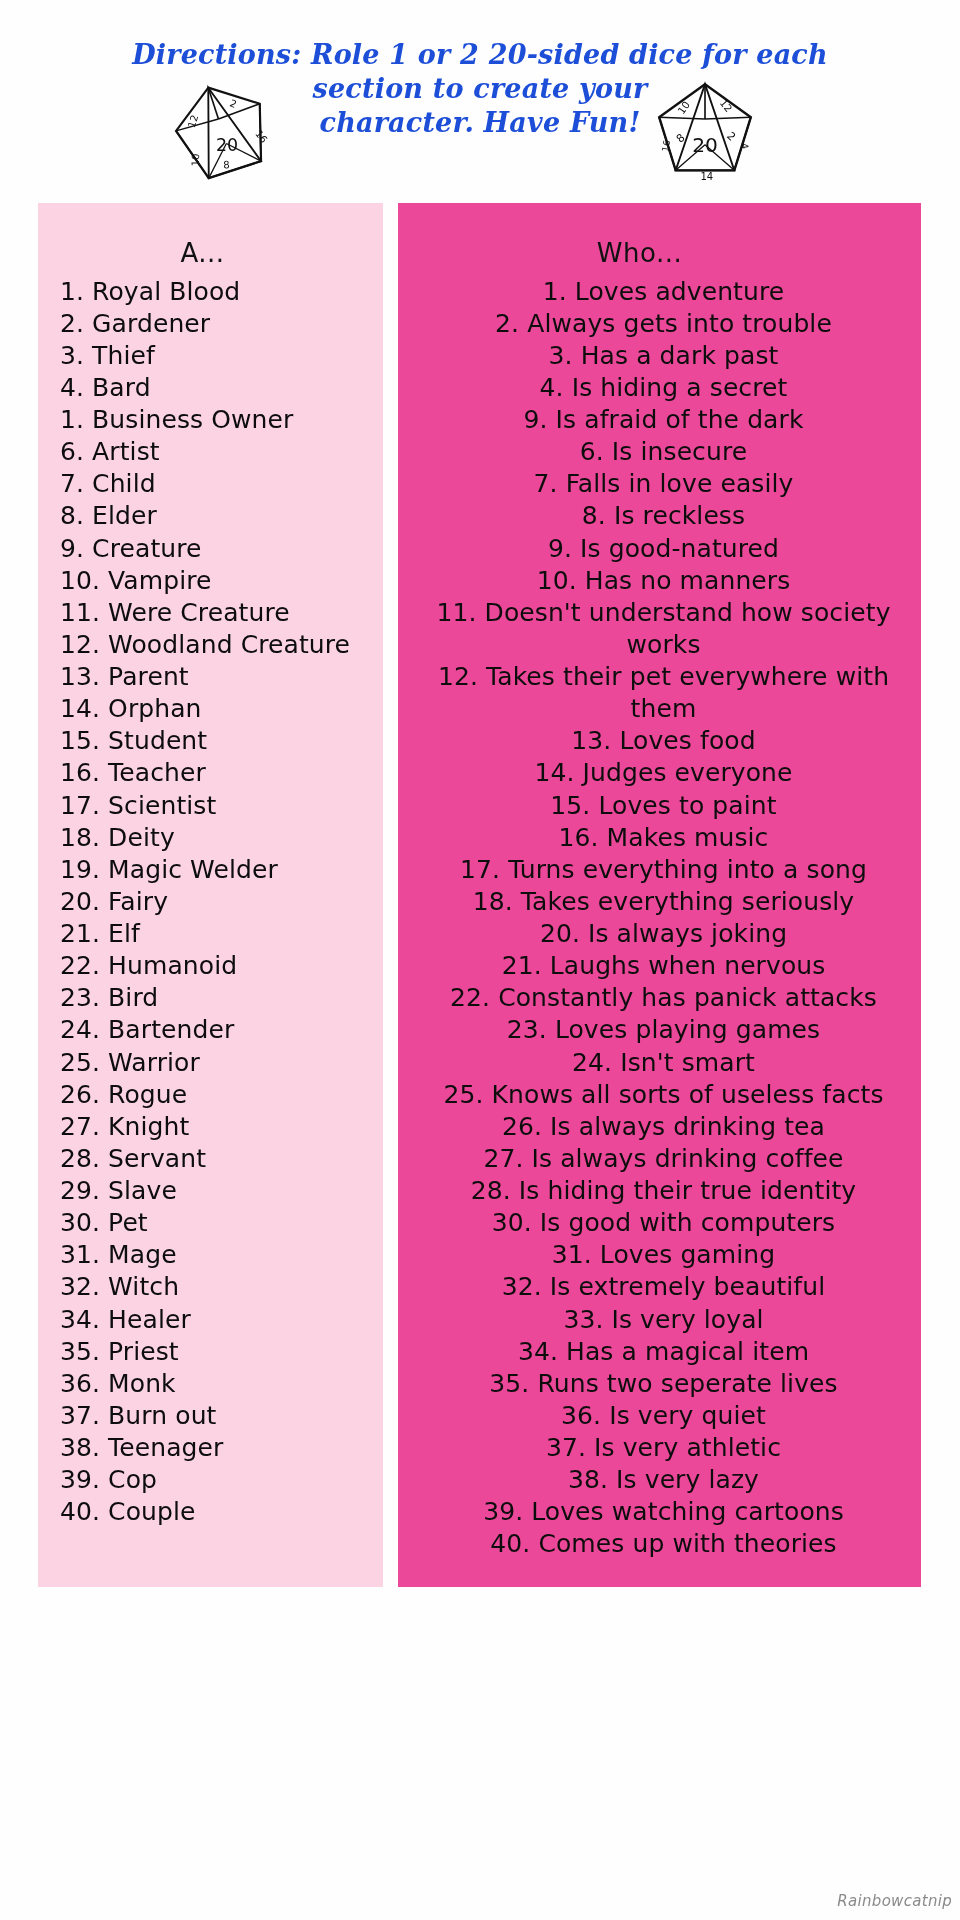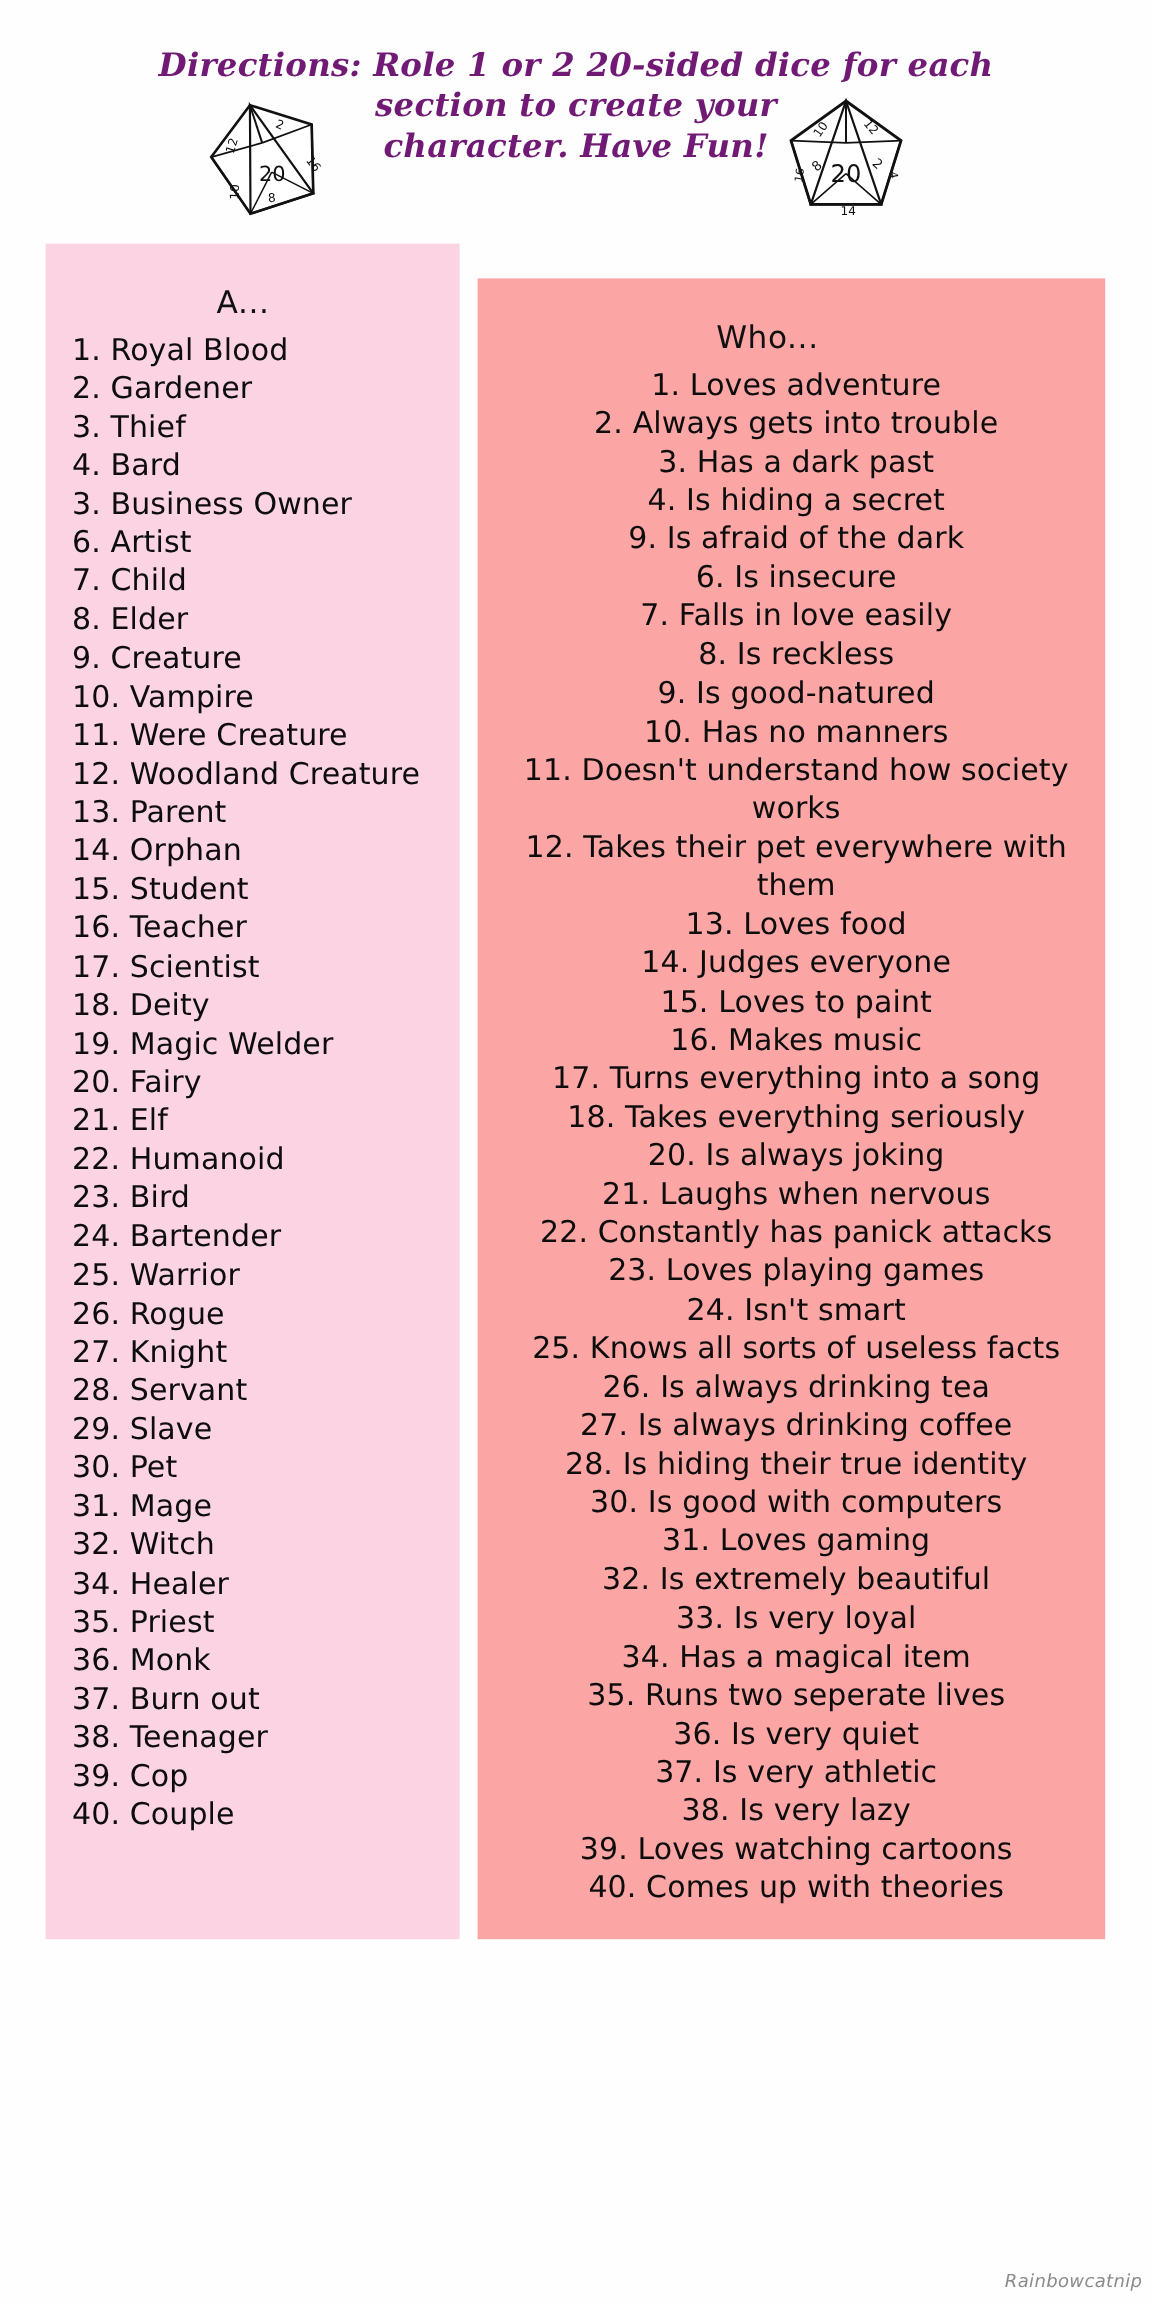--- a/index.html
+++ b/index.html
@@ -26,21 +26,21 @@
   }
   .header-title {
     width: 800px;
     margin: 0 auto;
     text-align: center;
     font-family: "DejaVu Serif", serif;
     font-weight: bold;
     font-size: 27px;
     line-height: 1.26;
     letter-spacing: 0.2px;
-    color: #701a75;
+    color: #1d4ed8;
     font-style: italic;
   }
   .die {
     position: absolute;
     width: 110px;
     height: 110px;
   }
   .die-left  { left: 168px; top: 78px; }
   .die-right { left: 650px; top: 75px; }
 
@@ -56,23 +56,22 @@
   }
   .col {
     padding: 24px 14px 26px 22px;
   }
   .col-a {
     width: 345px;
     background: #fbd3e3;
   }
   .col-who {
     width: 523px;
-    background: #fca5a5;
+    background: #ec4899;
     margin-left: 5px;
-    margin-top: 29px;
   }
   .col-head {
     text-align: center;
     font-size: 26px;
     line-height: 1.1;
     color: #111;
     margin: 12px 0 8px 0;
     font-family: "DejaVu Sans", sans-serif;
     letter-spacing: 0.5px;
   }
@@ -160,21 +159,21 @@
 
   <div class="columns">
 
     <div class="col col-a">
       <div class="col-head">A...</div>
       <ol class="items">
         <li>1. Royal Blood</li>
         <li>2. Gardener</li>
         <li>3. Thief</li>
         <li>4. Bard</li>
-        <li>3. Business Owner</li>
+        <li>1. Business Owner</li>
         <li>6. Artist</li>
         <li>7. Child</li>
         <li>8. Elder</li>
         <li>9. Creature</li>
         <li>10. Vampire</li>
         <li>11. Were Creature</li>
         <li>12. Woodland Creature</li>
         <li>13. Parent</li>
         <li>14. Orphan</li>
         <li>15. Student</li>

